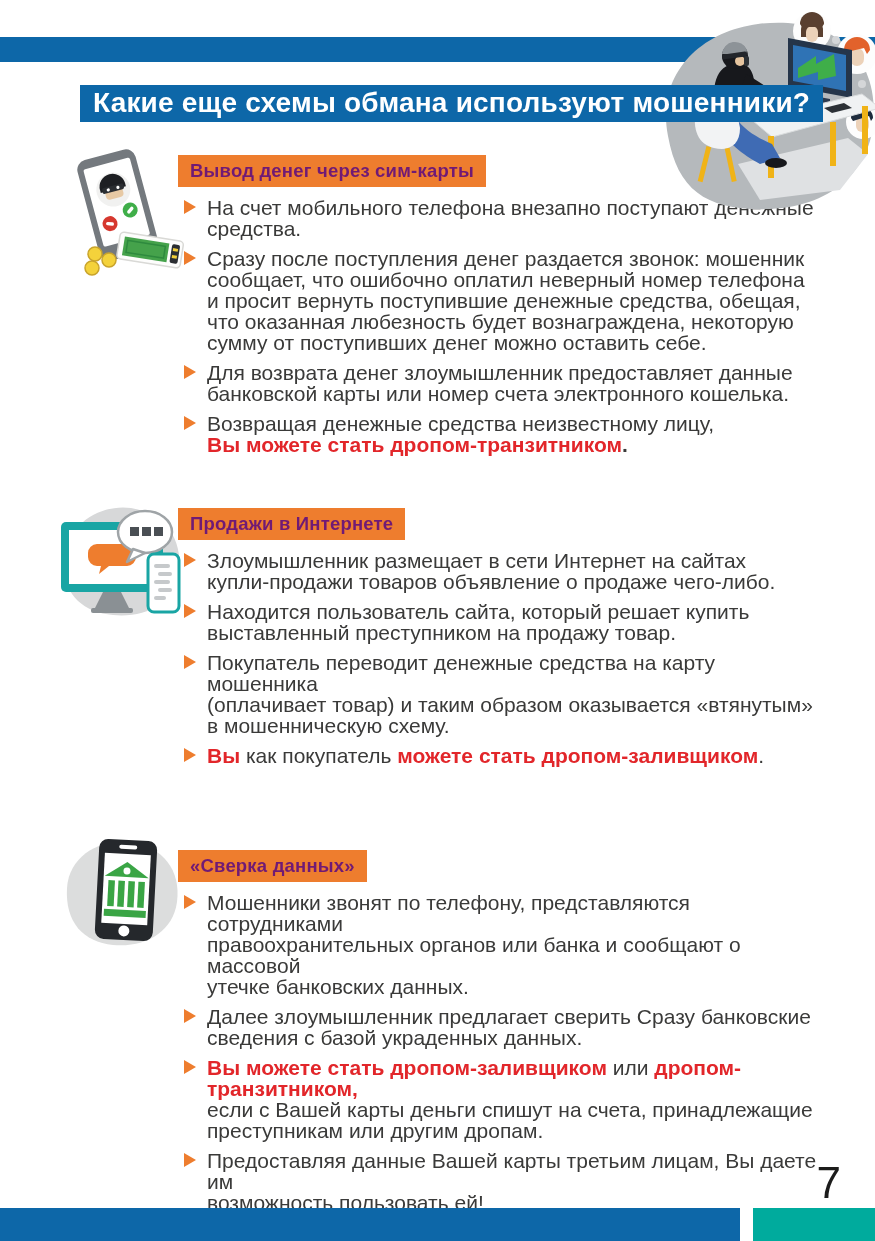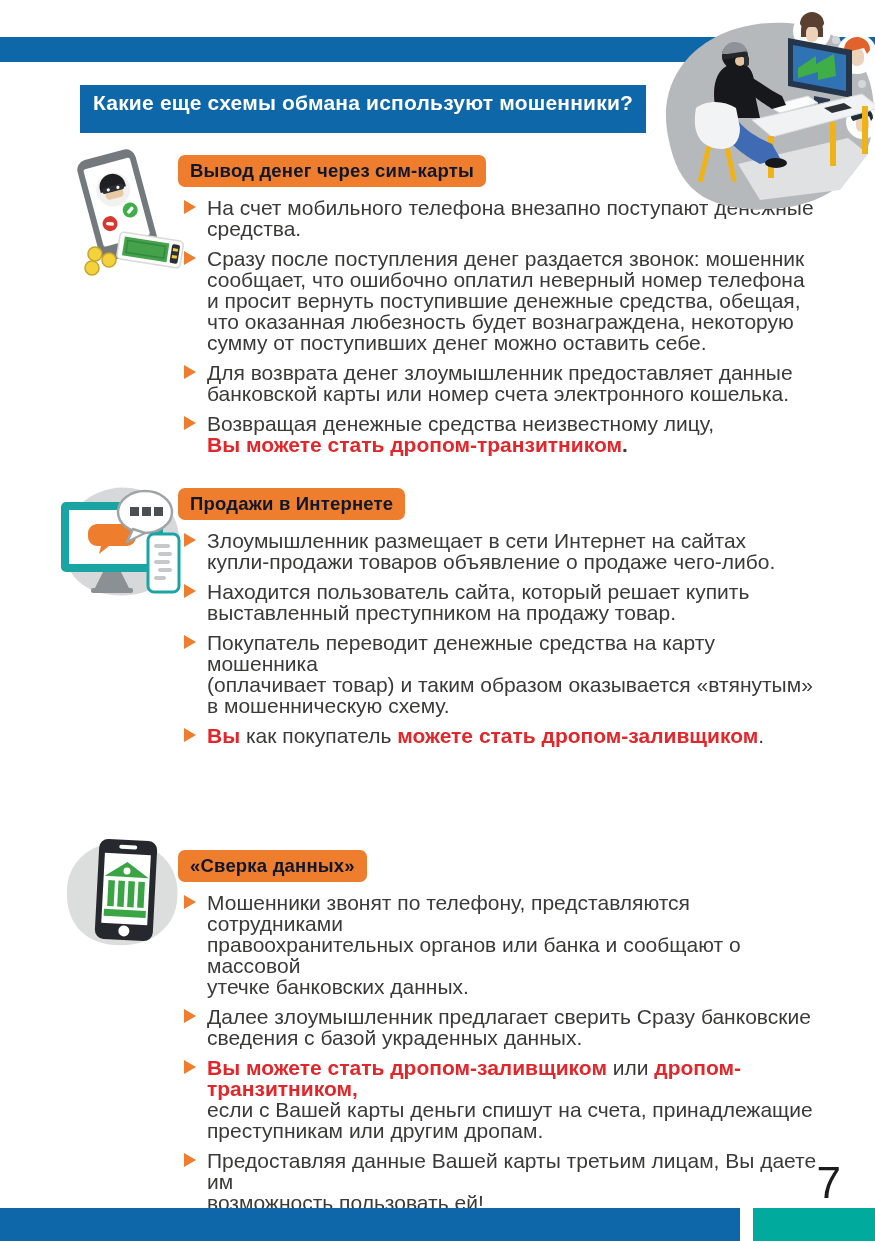--- a/index.html
+++ b/index.html
@@ -13,34 +13,34 @@
   body{background:#888;font-family:"Liberation Sans",sans-serif;}
   .page{
     position:relative;width:875px;height:1241px;background:#fff;
     margin:0 auto;overflow:hidden;
   }
   .top-bar{position:absolute;top:37px;left:0;width:100%;height:25px;background:var(--blue);z-index:1;}
   .hero{position:absolute;top:4px;right:0;width:235px;height:208px;z-index:2;}
   .page-title{
     position:absolute;top:85px;left:80px;z-index:3;
     background:var(--blue);color:#fff;font-weight:bold;
-    font-size:21px;line-height:36px;height:48px;padding:0 13px;
+    font-size:28px;line-height:36px;height:37px;padding:0 13px;
     letter-spacing:.2px;white-space:nowrap;
   }
   .section{position:absolute;left:0;width:875px;}
-  .s1{top:155px;} .s2{top:488px;} .s3{top:850px;}
+  .s1{top:155px;} .s2{top:508px;} .s3{top:850px;}
   .section-icon{position:absolute;}
   .s1 .section-icon{left:58px;top:-8px;width:132px;height:132px;}
   .s2 .section-icon{left:45px;top:-14px;width:142px;height:132px;}
   .s3 .section-icon{left:55px;top:-20px;width:132px;height:124px;}
   .section-content{margin-left:178px;width:645px;}
   .badge{
-    display:inline-block;background:var(--orange);color:#0f172a;
+    display:inline-block;background:var(--orange);color:#701a75;
     font-weight:bold;font-size:18.5px;line-height:32px;height:32px;
-    padding:0 12px;margin-bottom:10px;letter-spacing:.2px;border-radius:7px;
+    padding:0 12px;margin-bottom:10px;letter-spacing:.2px;
   }
   .bullet{display:flex;margin-bottom:9px;color:var(--ink);font-size:21px;line-height:21px;}
   .tri{
     flex:none;width:0;height:0;margin:3px 11px 0 6px;
     border-left:12px solid var(--orange);
     border-top:7px solid transparent;border-bottom:7px solid transparent;
   }
   .bullet-text{white-space:pre-line;}
   .seg-red-bold{color:var(--red);font-weight:bold;}
   .seg-bold{font-weight:bold;}

